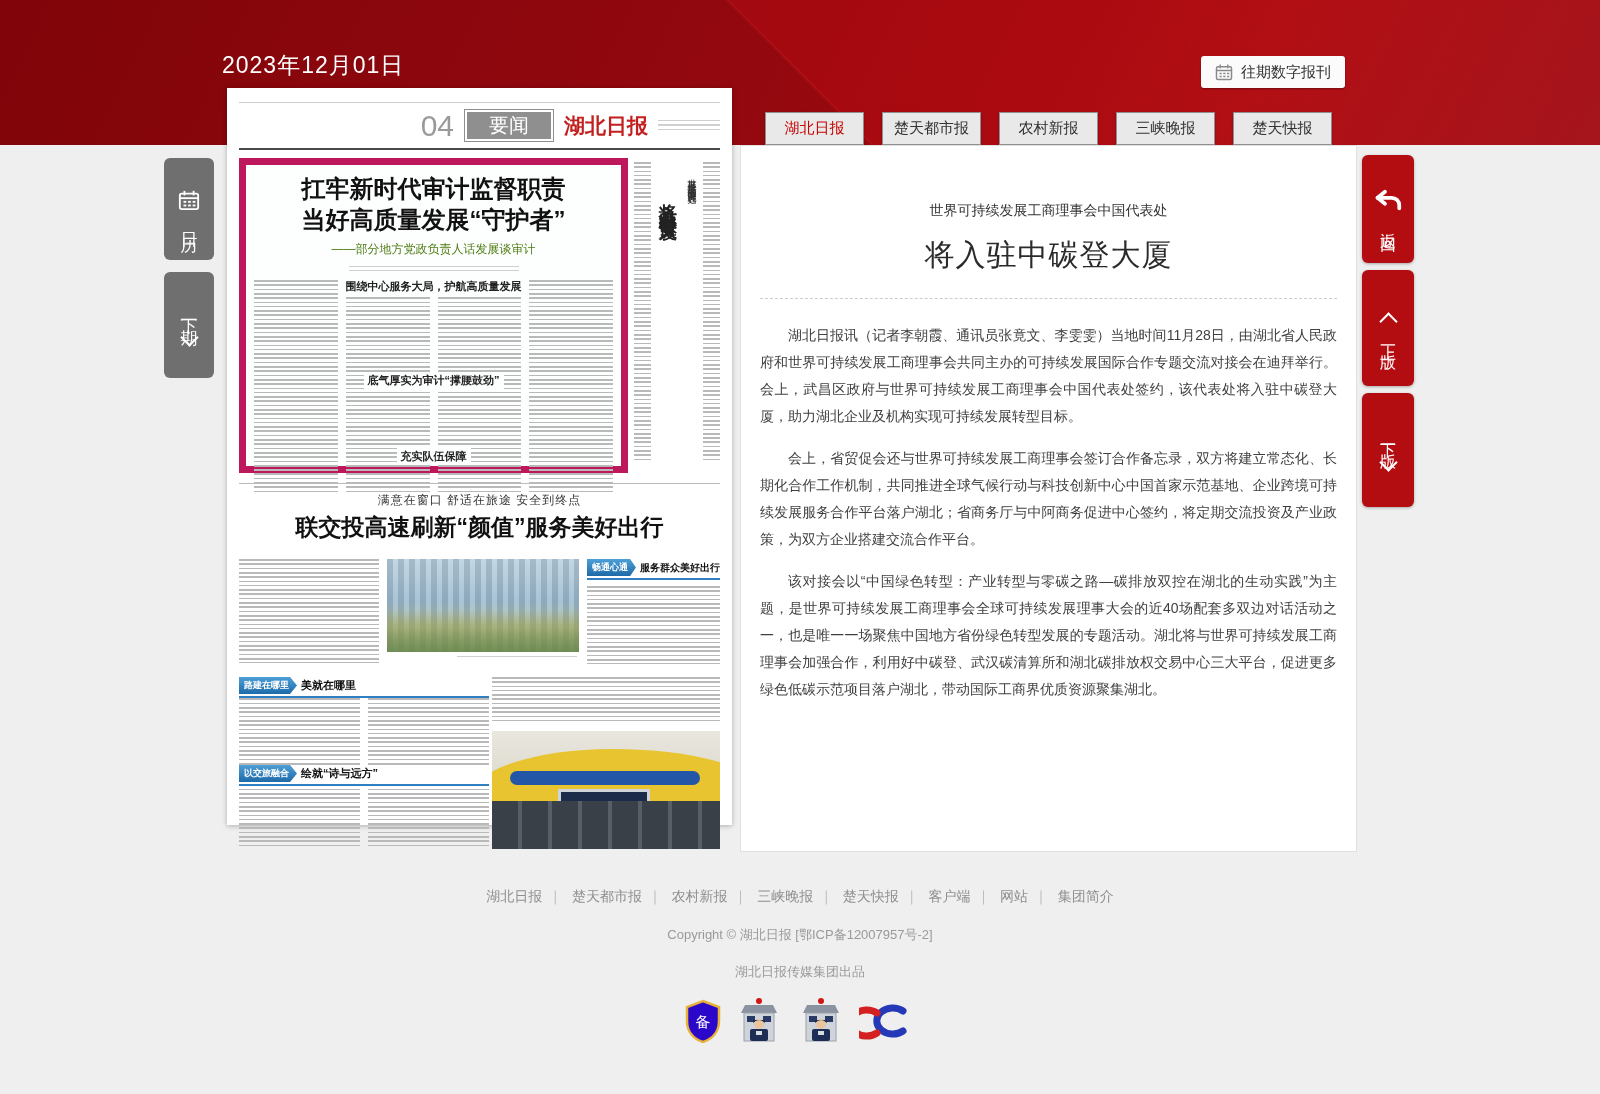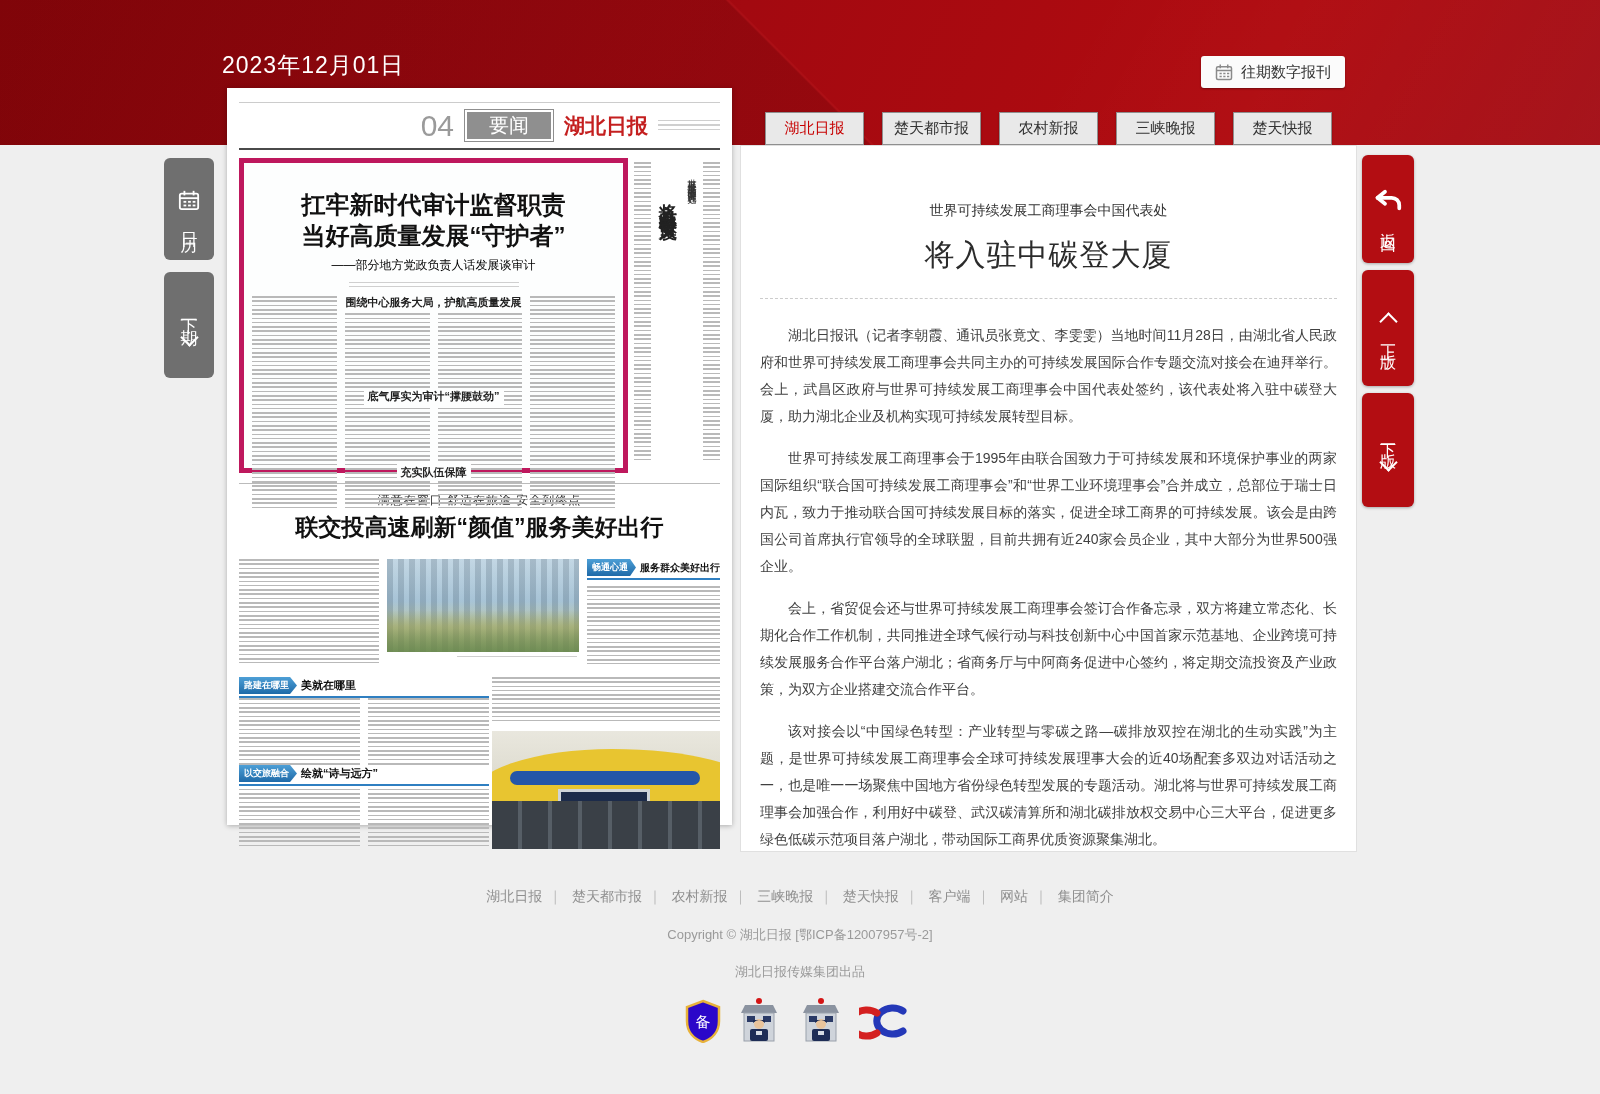--- a/index.html
+++ b/index.html
@@ -52,23 +52,23 @@
 
   .np-head { position:relative; height:48px; margin-top:4px; border-top:1px solid #ccc; border-bottom:2px solid #4a4a4a;
     display:flex; align-items:center; justify-content:flex-end; gap:10px; }
   .np-pageno { font-size:30px; color:#9a9a9a; font-weight:300; }
   .np-section { background:#8f8f8f; color:#fff; font-size:20px; font-weight:normal; padding:2px 24px;
     box-shadow:inset 0 0 0 2px #fff; border:1px solid #8f8f8f; }
   .np-mast { color:#c41f1f; font-weight:bold; font-size:21px; font-family:"Liberation Serif","DejaVu Serif",serif; }
   .np-mast-sub { width:62px; height:12px; }
 
   .np-top { display:flex; gap:6px; margin-top:8px; height:315px; }
-  .story1 { width:398px; border:5px solid #be185d; background:#fdfefe; padding:26px 8px 8px; position:relative; }
+  .story1 { width:398px; border:7px solid #be185d; background:#fdfefe; padding:8px 8px 8px; position:relative; }
   .s1-h { text-align:center; font-size:24px; font-weight:bold; color:#111; line-height:1.3; }
-  .s1-sub { text-align:center; font-size:12px; color:#000000; margin-top:6px; }
+  .s1-sub { text-align:center; font-size:12px; color:#4d7c0f; margin-top:6px; }
   .s1-byline { width:170px; height:5px; margin:8px auto 0; }
   .s1-cols { position:relative; display:flex; gap:8px; margin-top:9px; height:215px; }
   .s1-col { flex:1; }
   .crosshead { position:absolute; left:50%; transform:translateX(-50%); background:#fdfefe; font-size:11px;
     font-weight:bold; color:#222; white-space:nowrap; padding:1px 4px; }
   .vert-block { flex:1; display:flex; gap:5px; justify-content:flex-end; padding-top:4px; }
   .vcol-sim { width:17px; height:300px; }
   .v-title { writing-mode:vertical-rl; text-orientation:upright; font-size:18px; font-weight:bold; color:#222;
     letter-spacing:3px; padding-top:26px; }
   .v-kicker { writing-mode:vertical-rl; text-orientation:upright; font-size:9px; color:#333; letter-spacing:1px; padding-top:10px; }
@@ -246,21 +246,20 @@
       </div>
     </div>
   </div>
 
   <div class="panel">
     <div class="kicker">世界可持续发展工商理事会中国代表处</div>
     <div class="title">将入驻中碳登大厦</div>
     <div class="dash-sep"></div>
     <div class="article-body">
       <p>湖北日报讯（记者李朝霞、通讯员张竟文、李雯雯）当地时间11月28日，由湖北省人民政府和世界可持续发展工商理事会共同主办的可持续发展国际合作专题交流对接会在迪拜举行。会上，武昌区政府与世界可持续发展工商理事会中国代表处签约，该代表处将入驻中碳登大厦，助力湖北企业及机构实现可持续发展转型目标。</p>
-      <p>世界可持续发展工商理事会于1995年由联合国致力于可持续发展和环境保护事业的两家国际组织“联合国可持续发展工商理事会”和“世界工业环境理事会”合并成立，总部位于瑞士日内瓦，致力于推动联合国可持续发展目标的落实，促进全球工商界的可持续发展。该会是由跨国公司首席执行官领导的全球联盟，目前共拥有近240家会员企业，其中大部分为世界500强企业。</p>
       <p>会上，省贸促会还与世界可持续发展工商理事会签订合作备忘录，双方将建立常态化、长期化合作工作机制，共同推进全球气候行动与科技创新中心中国首家示范基地、企业跨境可持续发展服务合作平台落户湖北；省商务厅与中阿商务促进中心签约，将定期交流投资及产业政策，为双方企业搭建交流合作平台。</p>
       <p>该对接会以“中国绿色转型：产业转型与零碳之路—碳排放双控在湖北的生动实践”为主题，是世界可持续发展工商理事会全球可持续发展理事大会的近40场配套多双边对话活动之一，也是唯一一场聚焦中国地方省份绿色转型发展的专题活动。湖北将与世界可持续发展工商理事会加强合作，利用好中碳登、武汉碳清算所和湖北碳排放权交易中心三大平台，促进更多绿色低碳示范项目落户湖北，带动国际工商界优质资源聚集湖北。</p>
     </div>
   </div>
 
   <div class="side-btn red" style="top:155px;height:108px;">
     <svg width="30" height="24" viewBox="0 0 40 30">
       <path d="M16 4 L6 12 L16 20" fill="none" stroke="#fff" stroke-width="5" stroke-linecap="round" stroke-linejoin="round"></path>
       <path d="M6 12 H25 a10 10 0 0 1 10 10 v4" fill="none" stroke="#fff" stroke-width="5" stroke-linecap="round"></path>
     </svg>

